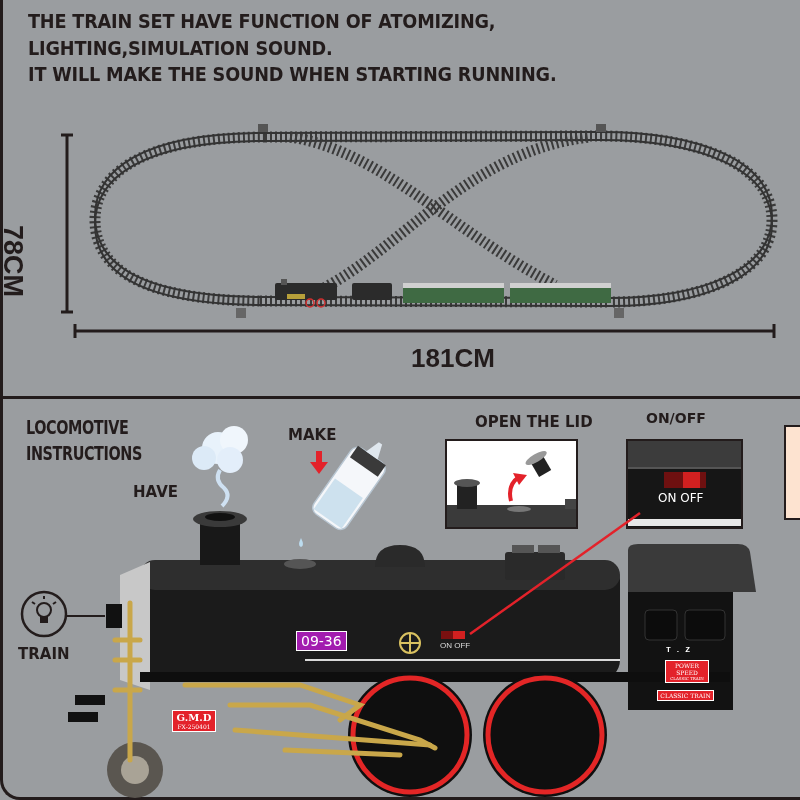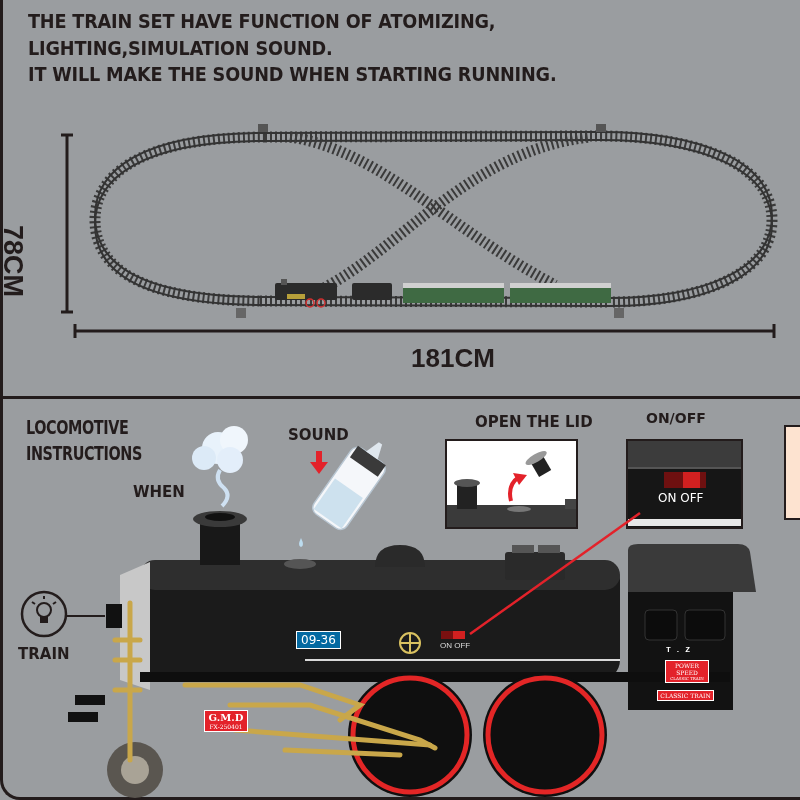--- a/index.html
+++ b/index.html
@@ -89,22 +89,22 @@
 <div class="dim-label" style="left:380px; top:343px;margin-left:31px;">181CM</div>
 
 <div class="divider"></div>
 <div class="bottom-panel"></div>
 
 <div class="title-loco">
   <div>LOCOMOTIVE</div>
   <div>INSTRUCTIONS</div>
 </div>
 
-<div class="lbl" style="left:133px; top:483px; font-size:15px;">WHEN</div>
-<div class="lbl" style="left:288px; top:426px; font-size:15px;">SOUND</div>
+<div class="lbl" style="left:133px; top:483px; font-size:15px;">HAVE</div>
+<div class="lbl" style="left:288px; top:426px; font-size:15px;">MAKE</div>
 <div class="lbl" style="left:475px; top:413px; font-size:15px;">OPEN THE LID</div>
 <div class="lbl" style="left:646px; top:410px; font-size:14px;">ON/OFF</div>
 <div class="lbl" style="left:18px; top:645px; font-size:15px;">TRAIN</div>
 
 <div class="lid-box">
   <svg width="133" height="90">
     <rect x="0" y="64" width="133" height="26" fill="#3a3a3a"></rect>
     <rect x="10" y="42" width="20" height="26" fill="#222"></rect>
     <ellipse cx="20" cy="42" rx="13" ry="4" fill="#555"></ellipse>
     <ellipse cx="72" cy="68" rx="12" ry="3" fill="#777"></ellipse>
@@ -221,25 +221,25 @@
       <line x1="410" y1="633" x2="410" y2="653" stroke="#d9c160" stroke-width="2"></line>
     </g>
 
     <rect x="441" y="631" width="24" height="8" fill="#7a1010"></rect>
     <rect x="453" y="631" width="12" height="8" fill="#d22020"></rect>
 
     <line x1="470" y1="634" x2="640" y2="513" stroke="#e3222a" stroke-width="2.5"></line>
   </g>
 </svg>
 
-<div style="position:absolute; left:296px; top:631px; background:#0369a1; color:#fff; font-family:'DejaVu Sans',sans-serif; font-size:12px; padding:1px 4px; border:1px solid #fff;">09-36</div>
+<div style="position:absolute; left:296px; top:631px; background:#a21caf; color:#fff; font-family:'DejaVu Sans',sans-serif; font-size:14px; padding:1px 4px; border:1px solid #fff;">09-36</div>
 
 <div style="position:absolute; left:440px; top:641px; color:#ddd; font-family:'Liberation Sans',sans-serif; font-size:8px;">ON OFF</div>
 
-<div style="position:absolute; left:172px; top:710px; background:#e3222a; border:1px solid #fff; color:#fff; font-family:'DejaVu Serif',serif; text-align:center; width:42px; padding:1px 0;margin-left:32px;">
+<div style="position:absolute; left:172px; top:710px; background:#e3222a; border:1px solid #fff; color:#fff; font-family:'DejaVu Serif',serif; text-align:center; width:42px; padding:1px 0;">
   <div style="font-size:10px; font-weight:bold; line-height:11px;">G.M.D</div>
   <div style="font-size:6px; line-height:7px;">FX-250401</div>
 </div>
 
 <div style="position:absolute; left:666px; top:645px; color:#fff; font-family:Liberation Mono, monospace; font-weight:bold; font-size:8px;">T . Z</div>
 <div style="position:absolute; left:665px; top:660px; width:42px; background:#e3222a; border:1px solid #fff; color:#fff; font-family:'DejaVu Serif',serif; text-align:center; padding:1px 0;">
   <div style="font-size:6px; line-height:7px;">POWER</div>
   <div style="font-size:6px; line-height:7px;">SPEED</div>
   <div style="font-size:4px; line-height:5px;">CLASSIC TRAIN</div>
 </div>

